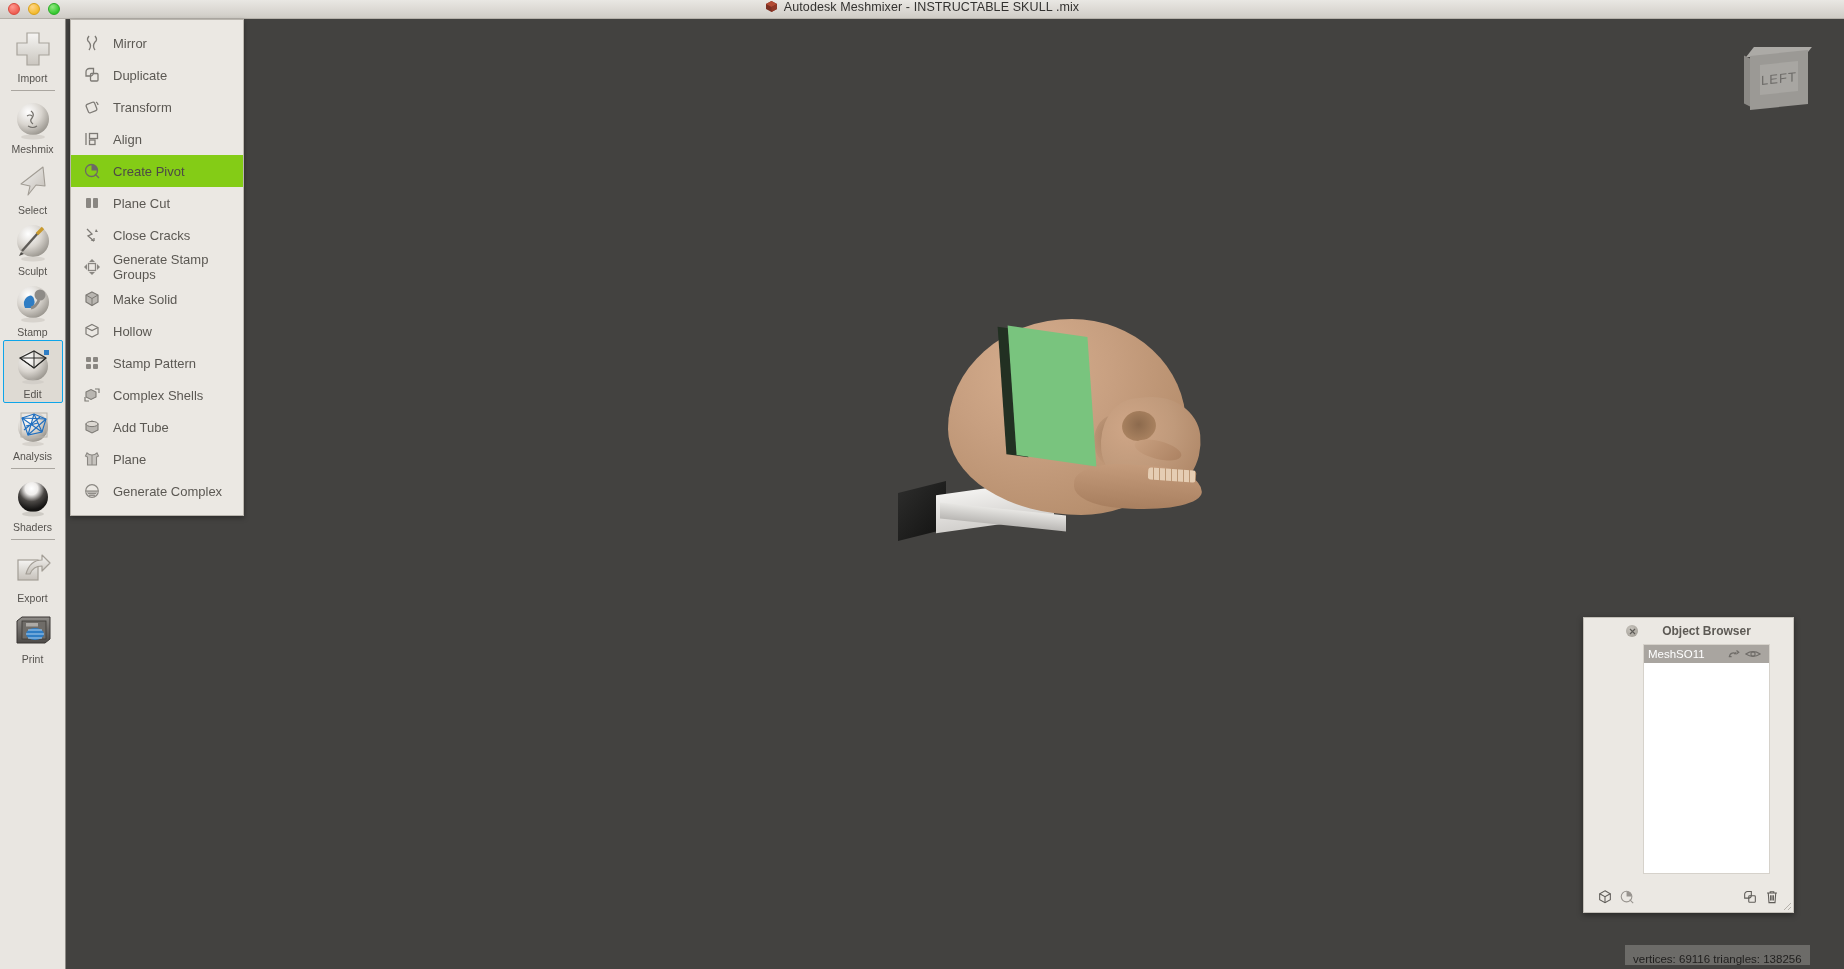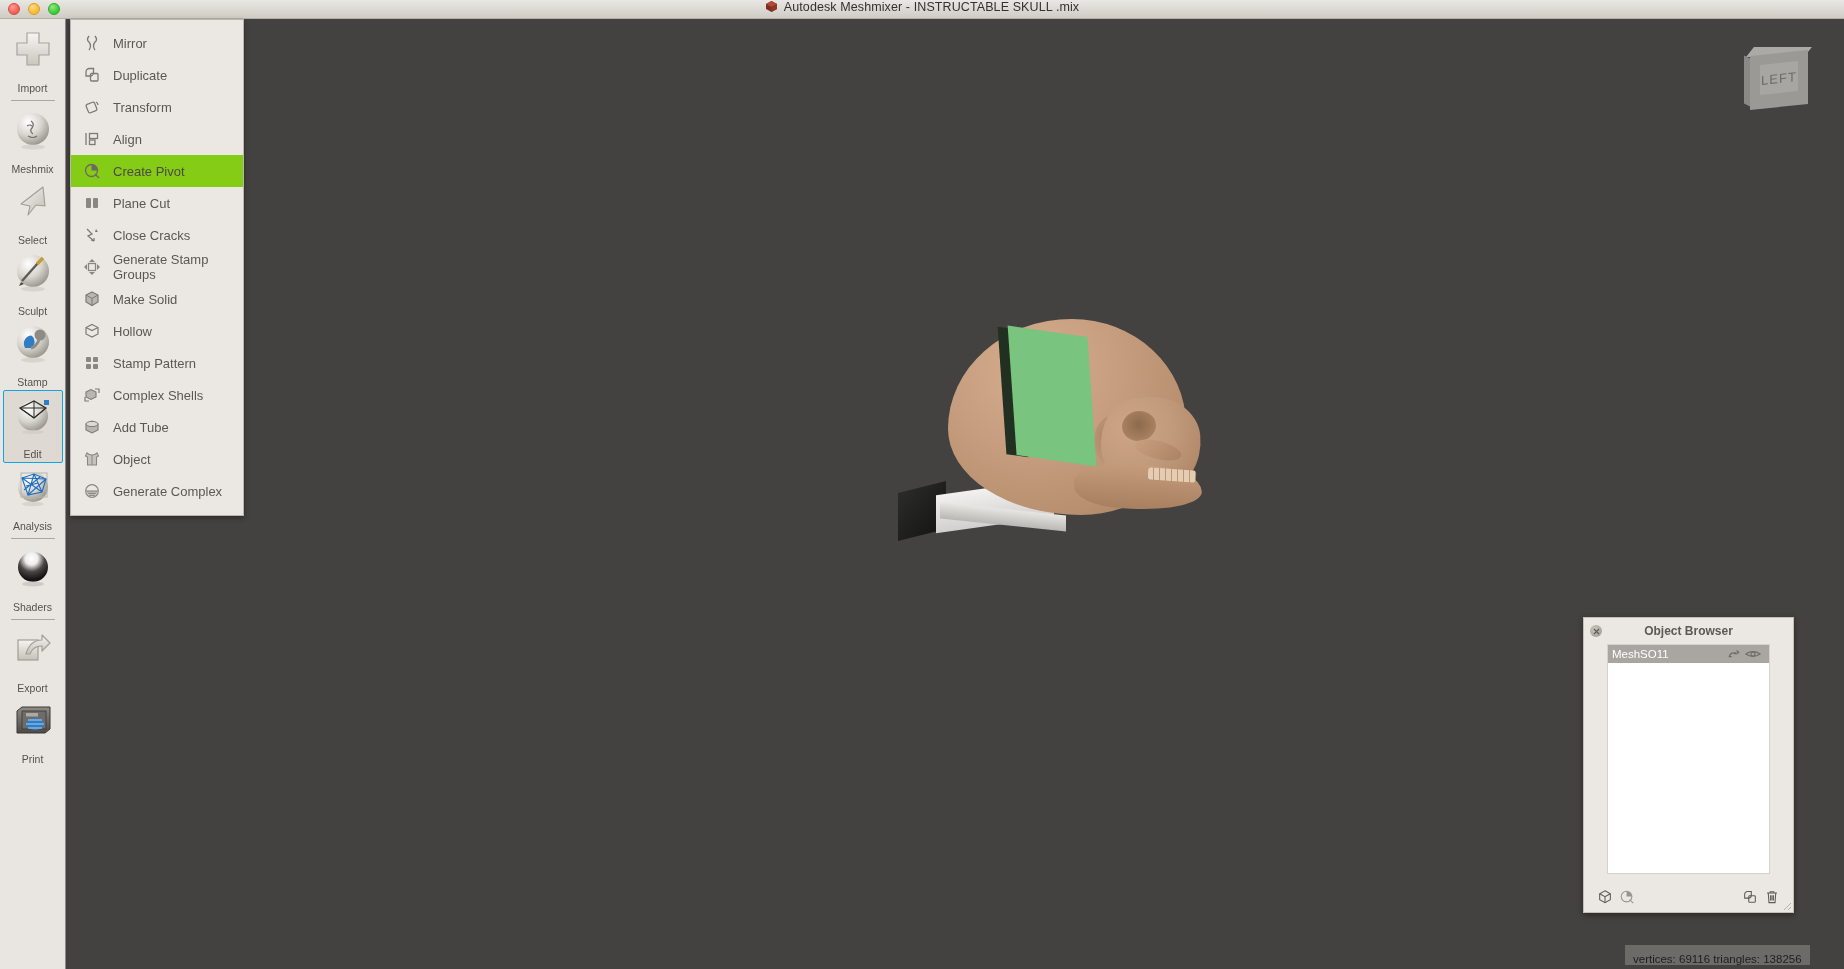--- a/index.html
+++ b/index.html
@@ -57,21 +57,21 @@
     padding: 3px 0 2px 0;
     cursor: default;
   }
   .rail-item.active {
     background: #dedad3;
     border: 1px solid #0ea5e9;
     border-radius: 2px;
   }
   .rail-ico { width: 42px; height: 42px; position: relative; }
   .rail-label {
-    font-size: 10.5px; color: #55524e; margin-top: 12px;
+    font-size: 10.5px; color: #55524e; margin-top: 2px;
     font-family: "Liberation Sans", sans-serif;
   }
   .rail-sep {
     width: 44px; height: 1px; background: #aaa6a0; margin: 4px 0 5px 0;
   }
 
   
   #menu {
     position: absolute; left: 70px; top: 19px;
     width: 174px;
@@ -218,20 +218,21 @@
   }
 
   
   #objbrowser {
     position: absolute; left: 1583px; top: 617px;
     width: 211px; height: 296px;
     background: #ebe8e3;
     border: 1px solid #c3bfb8;
     box-shadow: 0 2px 6px rgba(0,0,0,.4);
     z-index: 20;
+    padding-left: 36px;
   }
   #ob-header {
     position: relative; height: 26px;
     display: flex; align-items: center; justify-content: center;
   }
   #ob-title {
     font-size: 12px; font-weight: bold; color: #5d5a55;
     font-family: "Liberation Sans", sans-serif;
   }
   #ob-close {
@@ -642,21 +643,21 @@
       <span class="menu-label">Add Tube</span>
     </div>
 
     <div class="menu-row">
       <span class="menu-ico">
         <svg width="18" height="18" viewBox="0 0 18 18">
           <path d="M4,3 q2,2 5,2 q3,0 5,-2 l1.5,3 l-2,1 v8 h-9 v-8 l-2,-1 Z" fill="#c6c3be" stroke="#8a8782" stroke-width="1.1"></path>
           <path d="M9,5 V15" stroke="#8a8782" stroke-width="1"></path>
         </svg>
       </span>
-      <span class="menu-label">Object</span>
+      <span class="menu-label">Plane</span>
     </div>
 
     <div class="menu-row">
       <span class="menu-ico">
         <svg width="18" height="18" viewBox="0 0 18 18">
           <circle cx="9" cy="9" r="6.3" fill="none" stroke="#8a8782" stroke-width="1.2"></circle>
           <path d="M3,9 a6.3,6.3 0 0 0 12,0 Z" fill="#b9b6b1"></path>
           <path d="M2.8,9 h12.4" stroke="#8a8782" stroke-width="1.1"></path>
           <path d="M5,11.5 h8 M6,13.5 h6" stroke="#8a8782" stroke-width=".9"></path>
         </svg>

